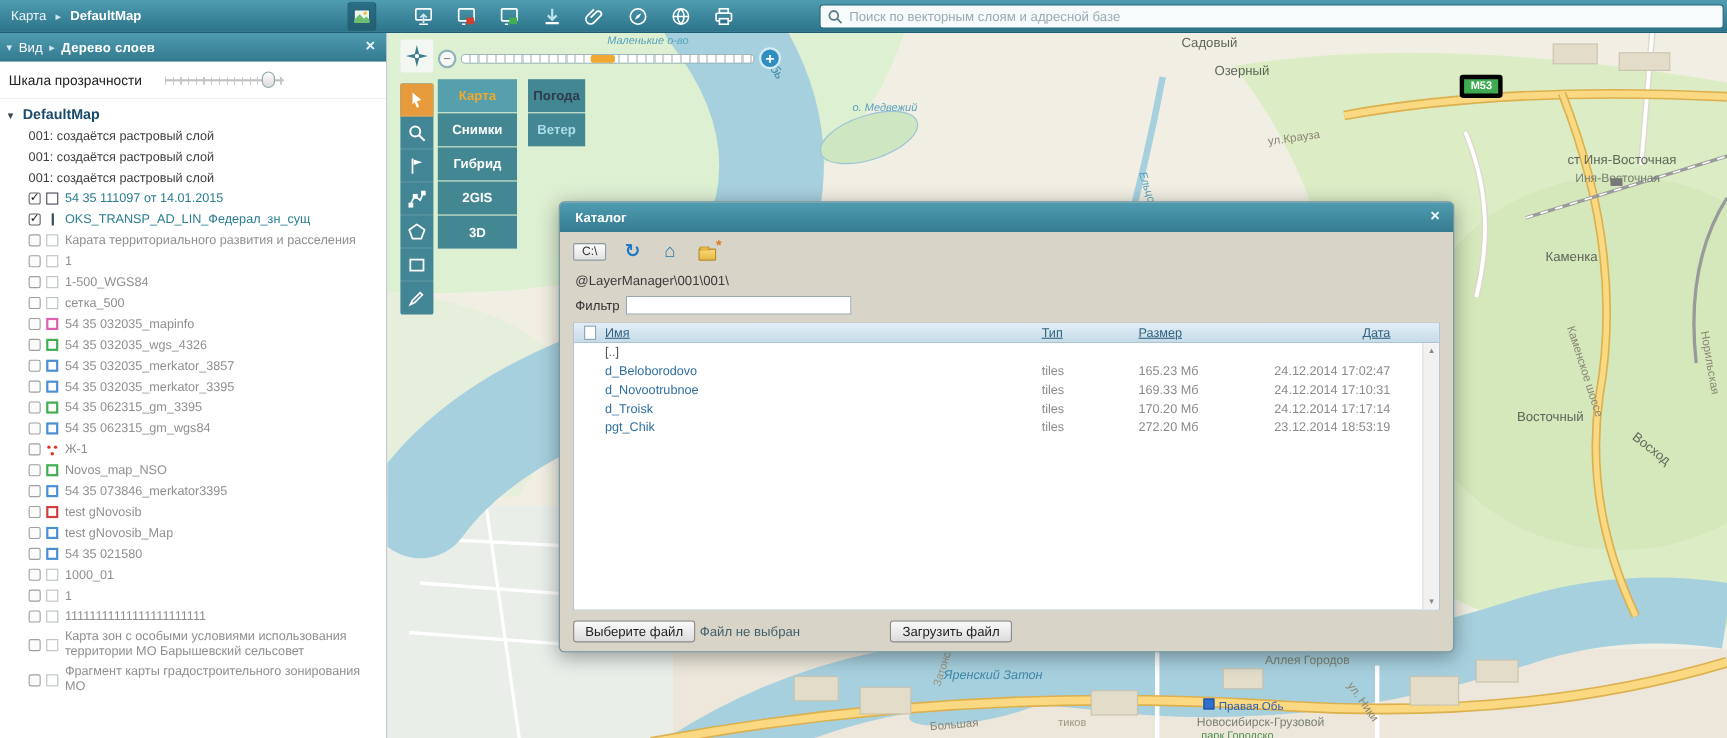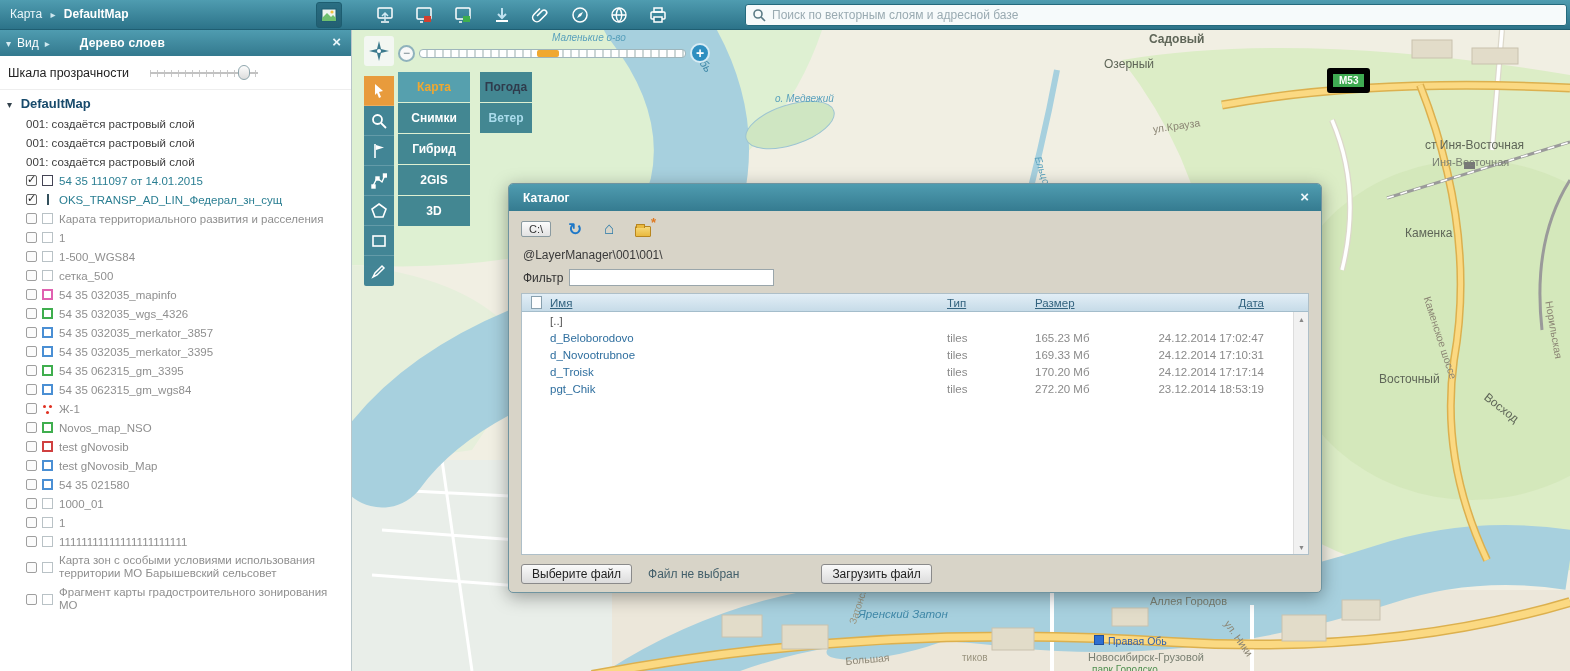--- a/index.html
+++ b/index.html
@@ -23,21 +23,21 @@
   .search input { flex:1; border:none; outline:none; background:transparent; font-size:12px; color:#333; }
   .search input::placeholder { color:#9aabb2; }
 
   
   .sidebar { position:absolute; left:0; top:30px; width:352px; bottom:0; background:#ffffff; z-index:40; border-right:1px solid #b9c6ca; }
   .side-head { position:relative; height:26px; background:linear-gradient(#4f9cb0,#33798e); color:#fff; font-size:12px;
     display:flex; align-items:center; padding-left:6px; }
   .side-head .caret { font-size:10px; margin-right:6px; color:#d7edf3; }
   .side-head .menu { cursor:pointer; }
   .side-head .sep-arrow { margin:0 6px; font-size:10px; color:#cfe8ef; }
-  .side-head .title { font-weight:bold; letter-spacing:.2px;margin-left:24px; }
+  .side-head .title { font-weight:bold; letter-spacing:.2px; }
   .side-head .close { position:absolute; right:10px; top:3px; font-size:15px; font-weight:bold; color:#eaf6fa; cursor:pointer; }
 
   .transparency { position:relative; height:34px; border-bottom:1px solid #eee; }
   .transparency .tlabel { position:absolute; left:8px; top:10px; font-size:12.5px; color:#222; }
   .tslider { position:absolute; left:150px; top:12px; width:108px; height:10px; cursor:pointer;
     background:repeating-linear-gradient(90deg,#c9c9c9 0 1px,transparent 1px 7px); background-size:100% 7px; background-position:0 2px; background-repeat:no-repeat; }
   .tslider::before { content:""; position:absolute; left:0; right:0; top:4px; height:2px; background:#c2c2c2; }
   .tslider .knob { position:absolute; left:88px; top:-3px; width:12px; height:15px; background:linear-gradient(#fdfdfd,#dcdcdc);
     border:1px solid #8fa6ad; border-radius:6px; }
 
@@ -73,21 +73,21 @@
   .labels span { position:absolute; white-space:nowrap; transform-origin:0 0; z-index:5; }
   .m-label[data-c="place"]    { font-size:12px; color:#5f6658; }
   .m-label[data-c="place-sm"] { font-size:11px; color:#7a8073; }
   .m-label[data-c="water"]    { font-size:11.5px; color:#3f88a8; font-style:italic; }
   .m-label[data-c="water-sm"] { font-size:10px; color:#58a0bc; font-style:italic; }
   .m-label[data-c="street"]   { font-size:10.5px; color:#8b8574; }
   .m-label[data-c="street-sm"]{ font-size:10px;  color:#9a947f; }
   .m-label[data-c="park-sm"]  { font-size:10px;  color:#4f8f4f; }
   .m-label[data-c="station"]  { font-size:10.5px; color:#2f5fae; }
   .m-label[data-c="station"]::before { content:""; display:inline-block; width:8px; height:8px; background:#2f6fd0; border:1px solid #1d4f9e; margin-right:4px; }
-  .m53 { position:absolute; left:975px; top:38px; background:#3faa52; border:6px solid #000000; color:#fff;
+  .m53 { position:absolute; left:975px; top:38px; background:#3faa52; border:4px solid #000000; color:#fff;
     font-size:10px; font-weight:bold; padding:1px 6px; border-radius:3px; z-index:6; }
 
   
   .zoombar { position:absolute; left:46px; top:13px; width:312px; height:20px; display:flex; align-items:center; z-index:10; }
   .zoom-minus { width:17px; height:17px; border-radius:50%; background:#f8f8f8; border:2px solid #8fb2bc; color:#6b7d84;
     font-size:12px; line-height:11px; cursor:pointer; }
   .zoom-minus::before { content:"−"; }
   .zoom-track { flex:1; height:9px; margin:0 4px; border:1px solid #9fb6bc; border-radius:4px; position:relative;
     background:repeating-linear-gradient(90deg,#ffffff 0 6px,#ccd6d6 6px 8px); }
   .zoom-cur { position:absolute; left:44%; top:0; width:22px; height:7px; background:#f0a830; border-radius:2px; }
@@ -147,21 +147,21 @@
   .tbl-row .c-name { color:#2f6f9f; }
   .tbl-row.up .c-name { color:#555; }
   .tbl-row .c-type, .tbl-row .c-size, .tbl-row .c-date { color:#8a8a8a; }
   .vscroll { position:absolute; right:0; top:0; bottom:0; width:15px; background:#f1f1f1; border-left:1px solid #ddd; }
   .vscroll .sa { position:absolute; left:0; width:15px; height:14px; font-size:7px; color:#888; display:flex; align-items:center; justify-content:center; cursor:pointer; }
   .vscroll .sa.up-a { top:0; }
   .vscroll .sa.dn-a { bottom:0; }
 
   .dlg-foot { margin-top:9px; display:flex; align-items:center; }
   .dlg-foot button { font-size:12px; padding:2px 10px; background:linear-gradient(#fafafa,#dcdcdc); border:1px solid #8a8a8a; border-radius:3px; cursor:pointer; color:#222; }
-  .fstat { margin-left:16px; color:#44606b; }
+  .fstat { margin-left:4px; color:#44606b; }
   .upload { margin-left:82px; }
 </style>
 </head>
 <body>
 
 <div class="app">
 
   <header class="topbar">
     <div class="crumbs">
       <span>Карта</span>
@@ -332,20 +332,25 @@
           </div>
           <div class="t-row">
             <span class="cb" data-s="u"></span>
             <span class="ic" data-t="dots"></span>
             <span class="t-label" data-c="gray">Ж-1</span>
           </div>
           <div class="t-row">
             <span class="cb" data-s="u"></span>
             <span class="ic" data-t="green"></span>
             <span class="t-label" data-c="gray">Novos_map_NSO</span>
+          </div>
+          <div class="t-row">
+            <span class="cb" data-s="u"></span>
+            <span class="ic" data-t="blue"></span>
+            <span class="t-label" data-c="gray">54 35 073846_merkator3395</span>
           </div>
           <div class="t-row">
             <span class="cb" data-s="u"></span>
             <span class="ic" data-t="red"></span>
             <span class="t-label" data-c="gray">test gNovosib</span>
           </div>
           <div class="t-row">
             <span class="cb" data-s="u"></span>
             <span class="ic" data-t="blue"></span>
             <span class="t-label" data-c="gray">test gNovosib_Map</span>
@@ -420,21 +425,21 @@
         <rect x="930" y="585" width="44" height="26"></rect>
           <rect x="990" y="570" width="38" height="20"></rect>
         <rect x="1060" y="10" width="40" height="18"></rect>
           <rect x="1120" y="18" width="46" height="16"></rect>
       </g>
     </svg>
 
     <div class="labels">
 
     <span class="m-label" data-c="water-sm" style="left: 200px; top: 2px;">Маленькие о-во</span>
-        <span class="m-label" data-c="place" style="left: 797px; top: 2px; font-weight: bold;">Садовый</span>
+        <span class="m-label" data-c="place" style="left: 722px; top: 2px;">Садовый</span>
         <span class="m-label" data-c="place" style="left: 752px; top: 27px;">Озерный</span>
         <span class="m-label" data-c="water" style="left: 350px; top: 20px; transform: rotate(55deg);">Обь</span>
         <span class="m-label" data-c="water-sm" style="left: 423px; top: 63px;">о. Медвежий</span>
         <span class="m-label" data-c="street" style="left: 800px; top: 93px; transform: rotate(-8deg);">ул.Крауза</span>
         <span class="m-label" data-c="water-sm" style="left: 691px; top: 125px; transform: rotate(72deg);">Ельцовка</span>
         <span class="m-label" data-c="place" style="left: 1073px; top: 108px;">ст Иня-Восточная</span>
         <span class="m-label" data-c="place-sm" style="left: 1080px; top: 126px;">Иня-Восточная</span>
         <span class="m-label" data-c="place" style="left: 1053px; top: 196px;">Каменка</span>
         <span class="m-label" data-c="street" style="left: 1081px; top: 265px; transform: rotate(72deg);">Каменское шоссе</span>
         <span class="m-label" data-c="street" style="left: 1203px; top: 270px; transform: rotate(80deg);">Норильская</span>

